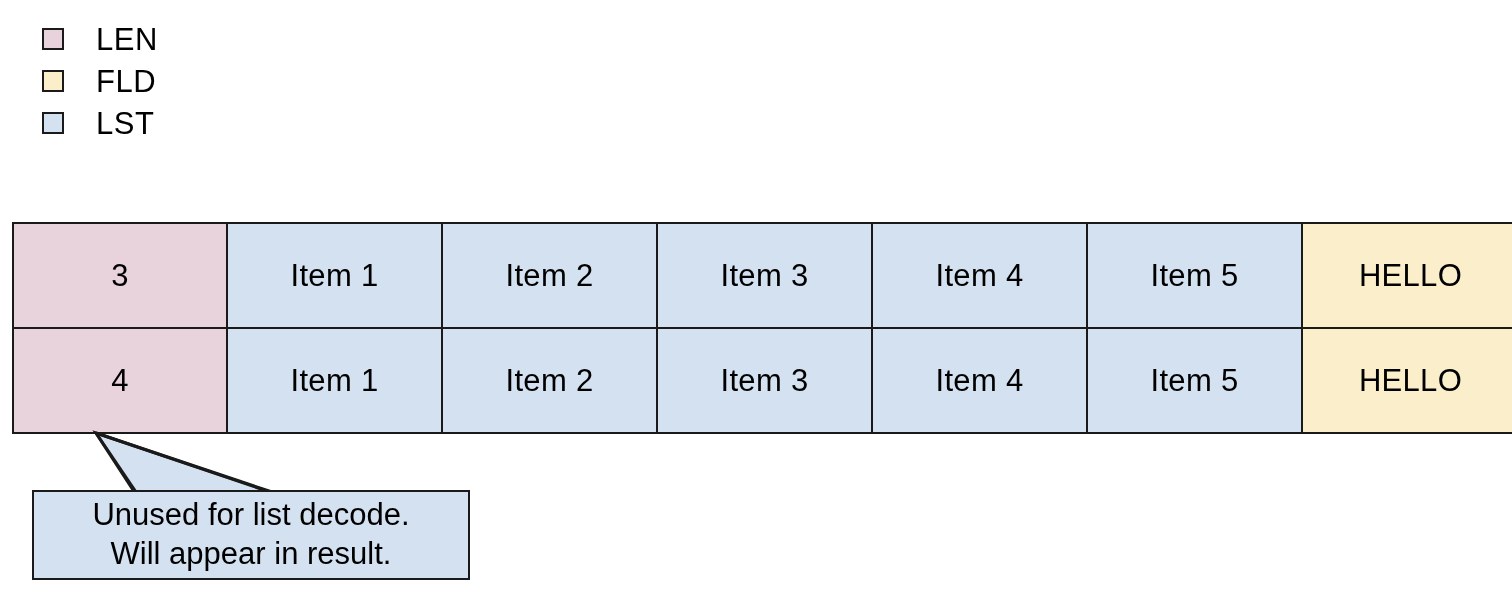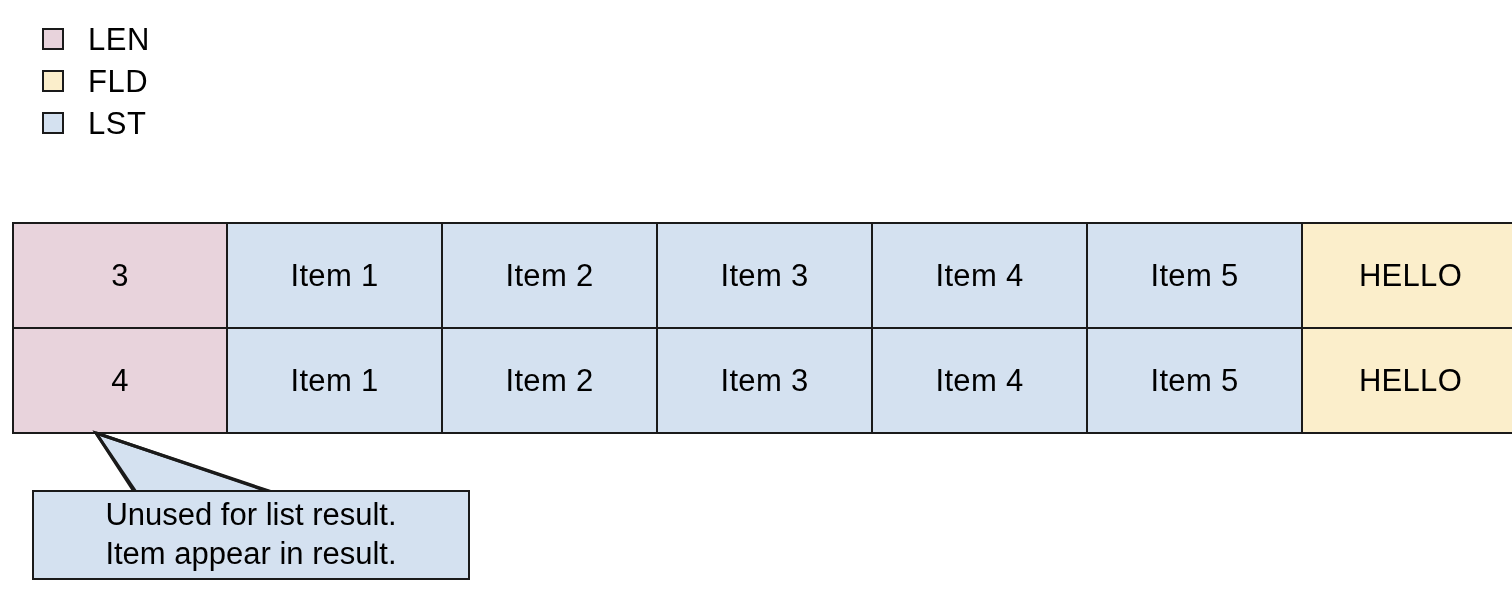--- a/index.html
+++ b/index.html
@@ -28,21 +28,21 @@
     height: 42px;
   }
   .legend-swatch {
     width: 22px;
     height: 22px;
     border: 2.5px solid #1a1a1a;
     box-sizing: border-box;
     flex: 0 0 auto;
   }
   .legend-label {
-    margin-left: 24px;
+    margin-left: 32px;
     font-size: 31px;
     line-height: 1;
     letter-spacing: 0.5px;
     white-space: nowrap;
   }
 
   
   .table-wrap {
     position: absolute;
     left: 12px;
@@ -142,15 +142,15 @@
   </table>
 </div>
 
 <svg class="callout-layer" viewBox="0 0 1512 606" width="1512" height="606" xmlns="http://www.w3.org/2000/svg">
   <polygon points="96,433 270,492 136,492 133,490" fill="#d4e1f0" stroke="#1a1a1a" stroke-width="3" stroke-linejoin="miter"></polygon>
   <line x1="96" y1="433" x2="136" y2="492" stroke="#1a1a1a" stroke-width="3"></line>
   <line x1="96" y1="433" x2="272" y2="492" stroke="#1a1a1a" stroke-width="3"></line>
 </svg>
 
 <div class="callout-box">
-  <div class="callout-line">Unused for list result.</div>
-  <div class="callout-line">Item appear in result.</div>
+  <div class="callout-line">Unused for list decode.</div>
+  <div class="callout-line">Will appear in result.</div>
 </div>
 
 </body></html>

